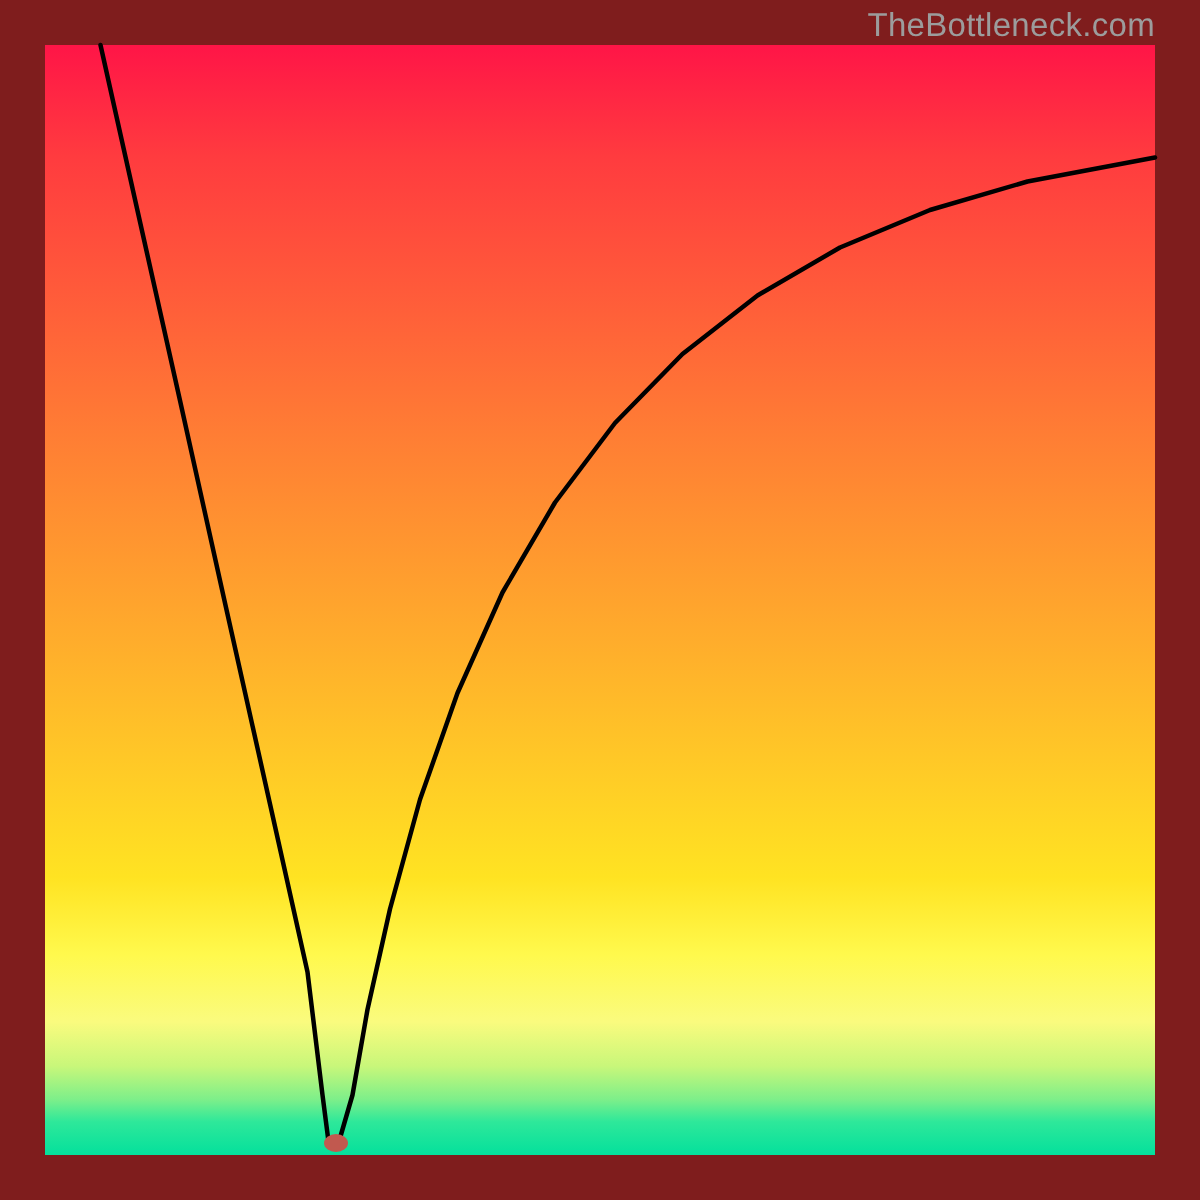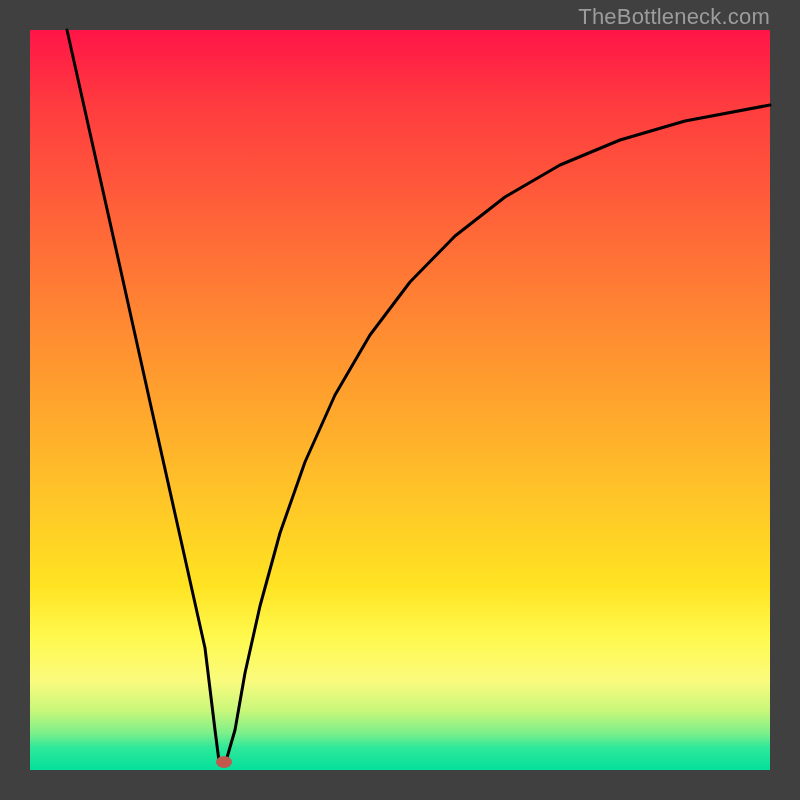--- a/index.html
+++ b/index.html
@@ -10,21 +10,21 @@
     background: #000;
     overflow: hidden;
     font-family: Arial, Helvetica, sans-serif;
   }
   .frame {
     position: absolute;
     top: 0;
     left: 0;
     width: 800px;
     height: 800px;
-    background: #404040;
+    background: #7f1d1d;
   }
   .plot-area {
     position: absolute;
     top: 30px;
     left: 30px;
     width: 740px;
     height: 740px;
     
     background: linear-gradient(
       to bottom,

